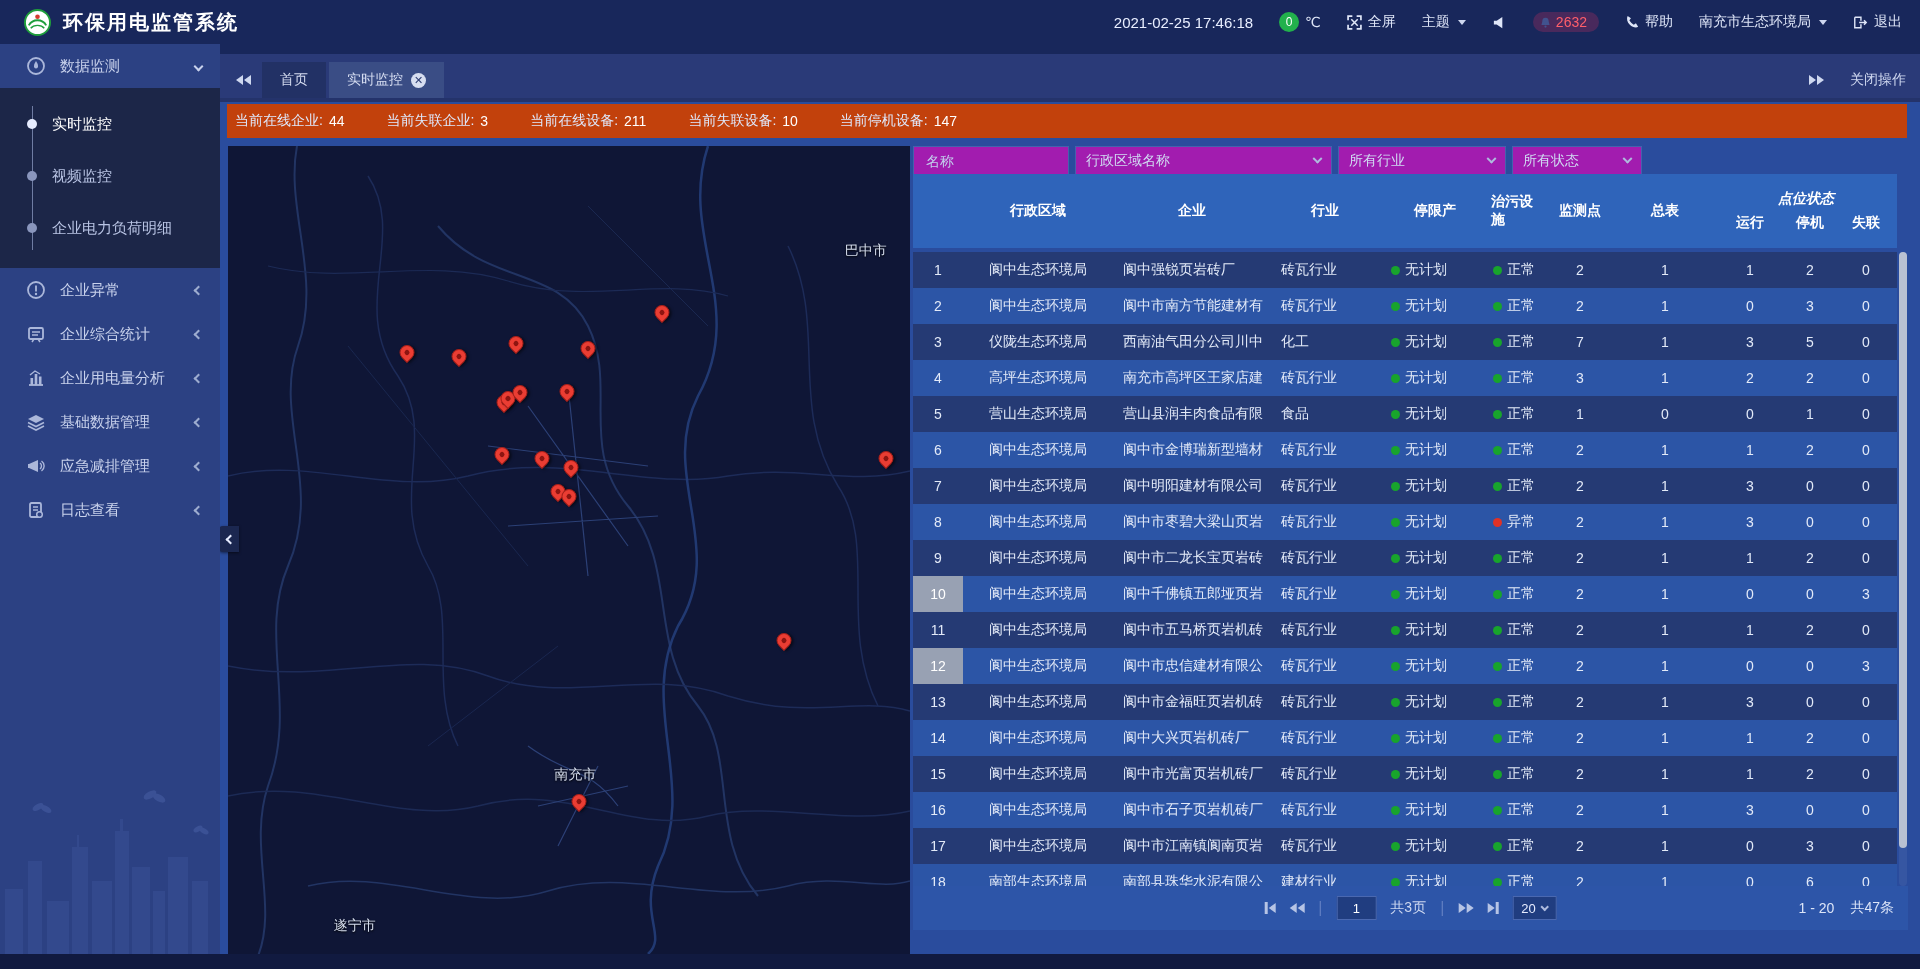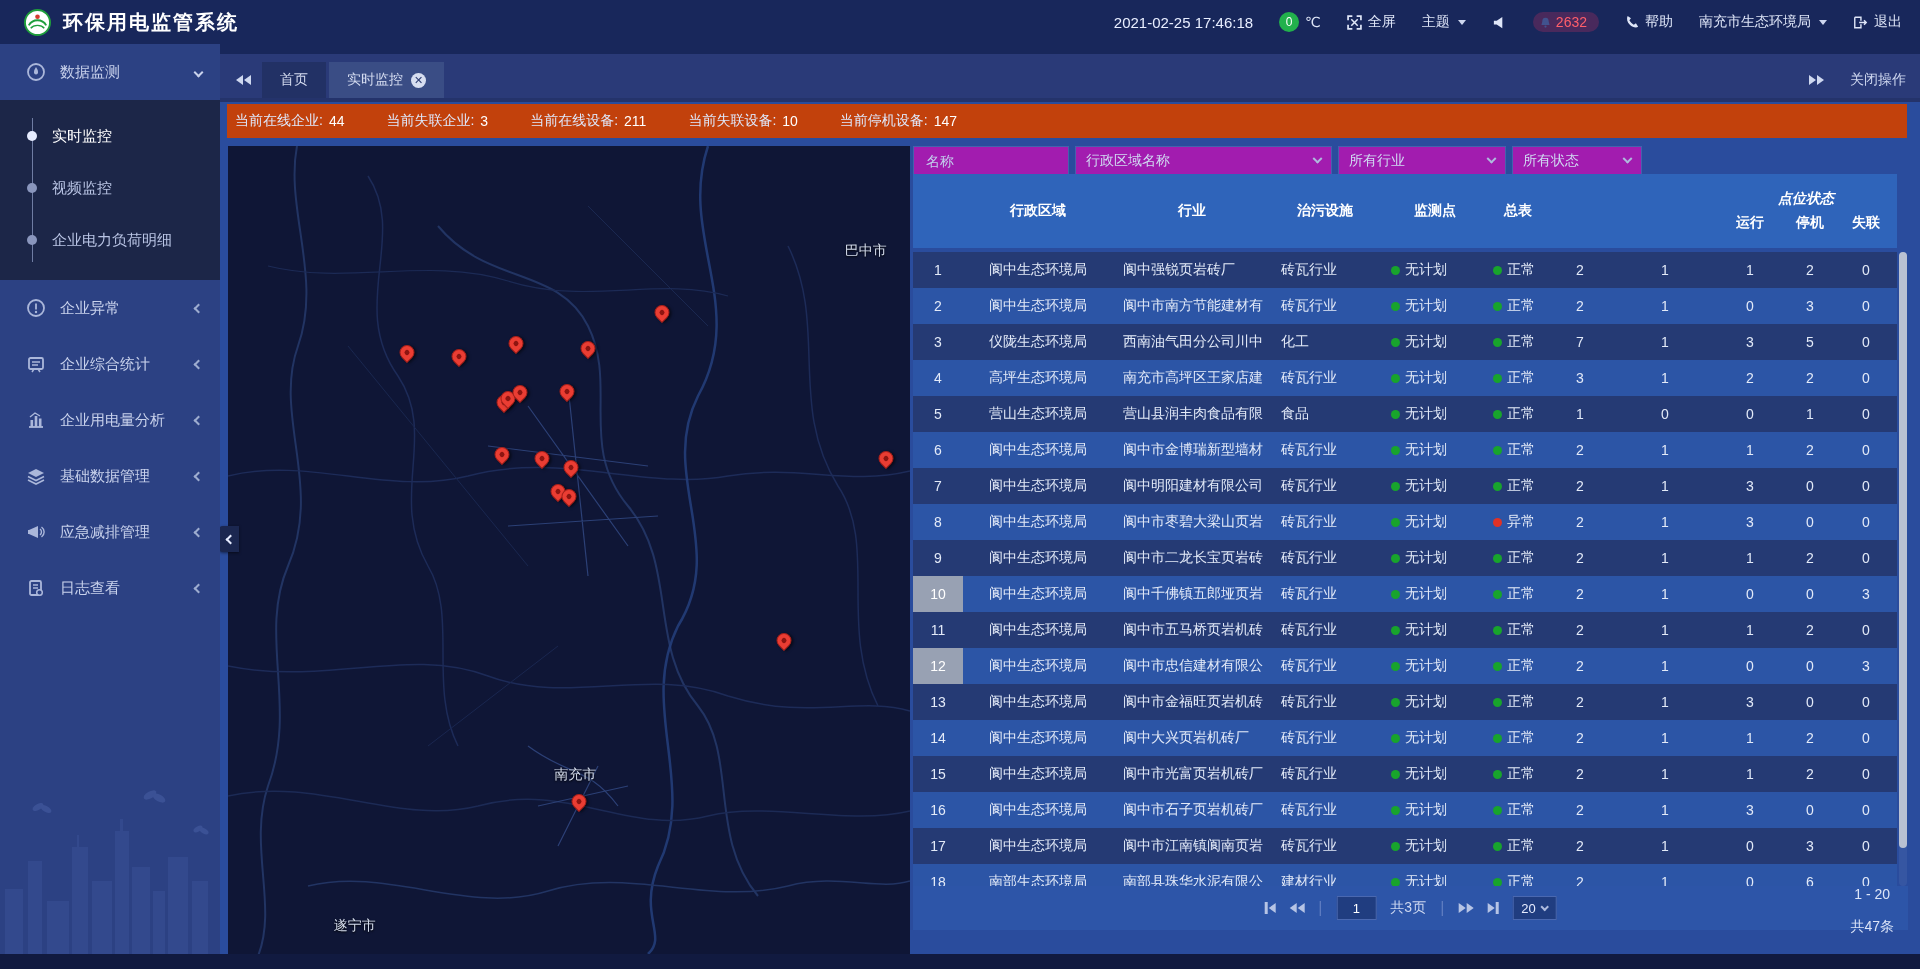--- a/index.html
+++ b/index.html
@@ -13,21 +13,21 @@
   .tb-right{position:absolute;right:18px;top:0;height:44px;display:flex;align-items:center;gap:26px;color:#dfe6f8;font-size:14px;}
   .tb-item{display:flex;align-items:center;gap:6px;white-space:nowrap;}
   .datetime{font-size:15px;color:#e8eeff;}
   .tempbadge{width:20px;height:20px;border-radius:50%;background:#22b14c;color:#fff;font-size:12px;display:flex;align-items:center;justify-content:center;}
   .notif{background:rgba(190,45,95,.30);border-radius:10px;padding:2px 12px 2px 6px;display:flex;align-items:center;gap:4px;}
   .notif .num{color:#ff5f6b;font-size:14px;}
   .chev-down{display:inline-block;width:0;height:0;border-left:4px solid transparent;border-right:4px solid transparent;border-top:5px solid #cfd8f0;margin-left:2px;}
 
   
   .sidebar{position:absolute;left:0;top:44px;width:220px;height:910px;background:#2c4183;z-index:20;overflow:hidden;}
-  .side-item{height:56px;display:flex;align-items:center;padding-left:26px;color:#c9d2ec;font-size:15px;position:relative;cursor:pointer;}
+  .side-item{height:44px;display:flex;align-items:center;padding-left:26px;color:#c9d2ec;font-size:15px;position:relative;cursor:pointer;}
   .side-item .micon{width:20px;height:20px;margin-right:14px;flex:0 0 auto;opacity:.9;}
   .side-item .arrow{position:absolute;right:18px;width:7px;height:7px;border-left:2px solid #9daccf;border-bottom:2px solid #9daccf;transform:rotate(45deg);}
   .side-item .arrow.open{transform:rotate(-45deg);border-color:#c9d2ec;}
   .submenu{background:#1c2648;padding:10px 0 14px 0;position:relative;}
   .submenu .rail{position:absolute;left:32px;top:18px;bottom:18px;width:1px;background:#6f7ca3;}
   .sub-item{height:52px;display:flex;align-items:center;padding-left:52px;color:#b9c4e4;font-size:15px;position:relative;cursor:pointer;}
   .sub-item .dotb{position:absolute;left:27px;width:10px;height:10px;border-radius:50%;background:#8a96bd;}
   .sub-item.active{color:#ffffff;}
   .sub-item.active .dotb{background:#e6ecff;}
   .skyline{position:absolute;left:0;bottom:0;width:220px;height:175px;opacity:.85;}
@@ -94,21 +94,21 @@
   .scrollbar .thumb{position:absolute;left:0;top:0;width:8px;height:596px;background:#b9c1d2;border-radius:4px;cursor:grab;}
 
   .pagebar{position:absolute;left:0;top:740px;width:995px;height:44px;background:#2d55a8;color:#cdd8f0;font-size:14px;}
   .pg-center{position:absolute;left:50%;top:0;height:44px;transform:translateX(-50%);display:flex;align-items:center;gap:14px;}
   .pgbtn{display:inline-flex;align-items:center;gap:1px;cursor:pointer;opacity:.85;}
   .pgbar{display:inline-block;width:3px;height:12px;background:#cfd8f0;}
   .pgdiv{color:#5f7cc0;font-size:16px;}
   .pg-input{width:40px;height:24px;background:#203d80;border:1px solid #4a68b0;color:#fff;text-align:center;font-size:13px;display:flex;align-items:center;justify-content:center;}
   .pg-size{height:24px;background:#203d80;border:1px solid #4a68b0;color:#e6ecff;font-size:13px;display:flex;align-items:center;gap:6px;padding:0 8px;cursor:pointer;}
   .pg-size .chev{width:6px;height:6px;border-right:2px solid #aebbde;border-bottom:2px solid #aebbde;transform:rotate(45deg);margin-top:-3px;}
-  .pg-right{position:absolute;right:14px;top:0;height:44px;display:flex;align-items:center;gap:16px;color:#dce5f8;flex-direction:column;}
+  .pg-right{position:absolute;right:14px;top:0;height:44px;display:flex;align-items:center;gap:16px;color:#dce5f8;}
 
   .bottomstrip{position:absolute;left:0;top:954px;width:1920px;height:15px;background:#111a40;z-index:25;}
   .contentline{position:absolute;left:220px;top:98px;width:1700px;height:4px;background:#24336b;z-index:3;}
 </style>
 </head>
 <body>
 
 <div class="app">
 
   <header class="topbar">
@@ -384,21 +384,23 @@
       </div>
       <div class="fbox f-status">
         <span>所有状态</span>
           <span class="chev"></span>
       </div>
     </div>
 
     <div class="thead grid">
       <div class="h"></div>
       <div class="h">行政区域</div>
+      <div class="h">企业</div>
       <div class="h">行业</div>
+      <div class="h">停限产</div>
       <div class="h">治污设施</div>
       <div class="h">监测点</div>
       <div class="h">总表</div>
       <div class="group-h">点位状态</div>
       <div class="sub-h" style="grid-column:9">运行</div>
       <div class="sub-h" style="grid-column:10">停机</div>
       <div class="sub-h" style="grid-column:11">失联</div>
     </div>
 
     <div class="rows" id="tbody">

